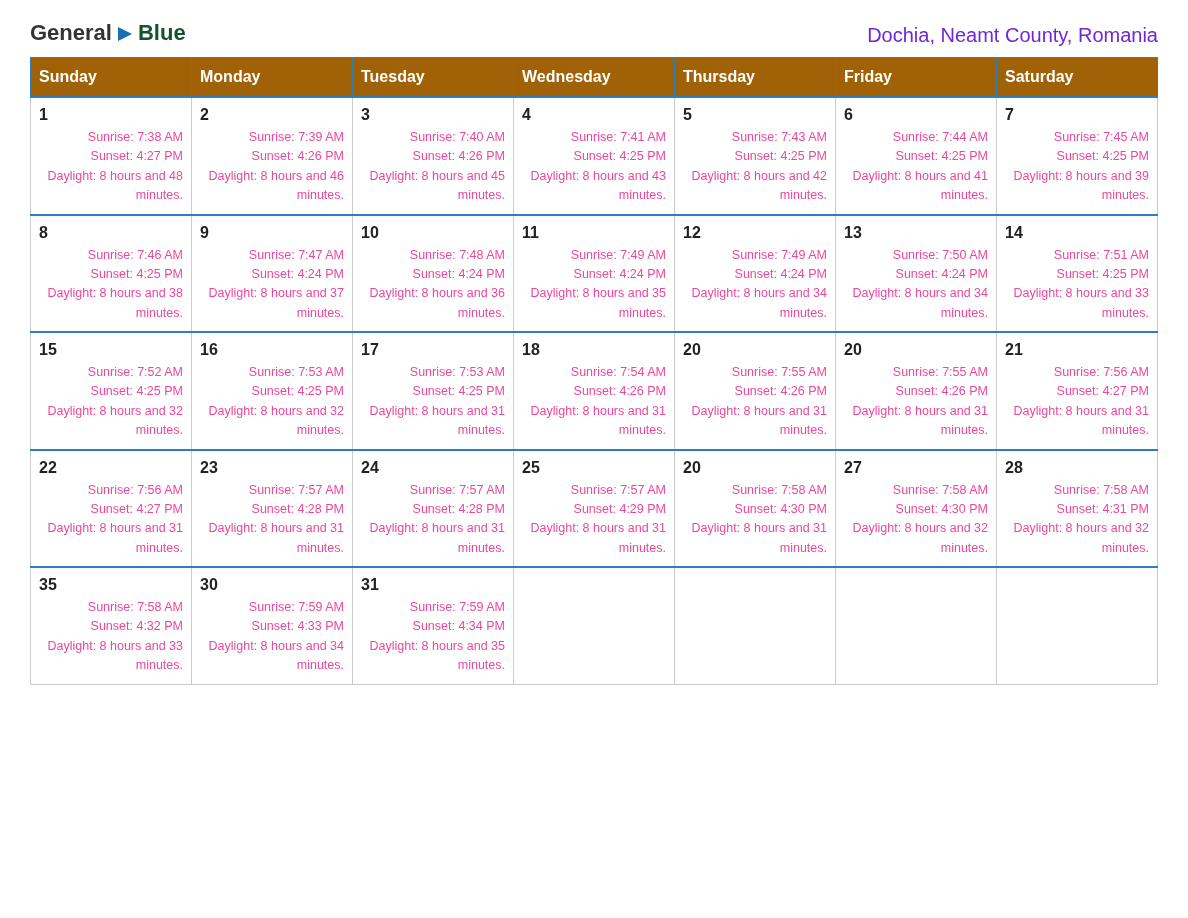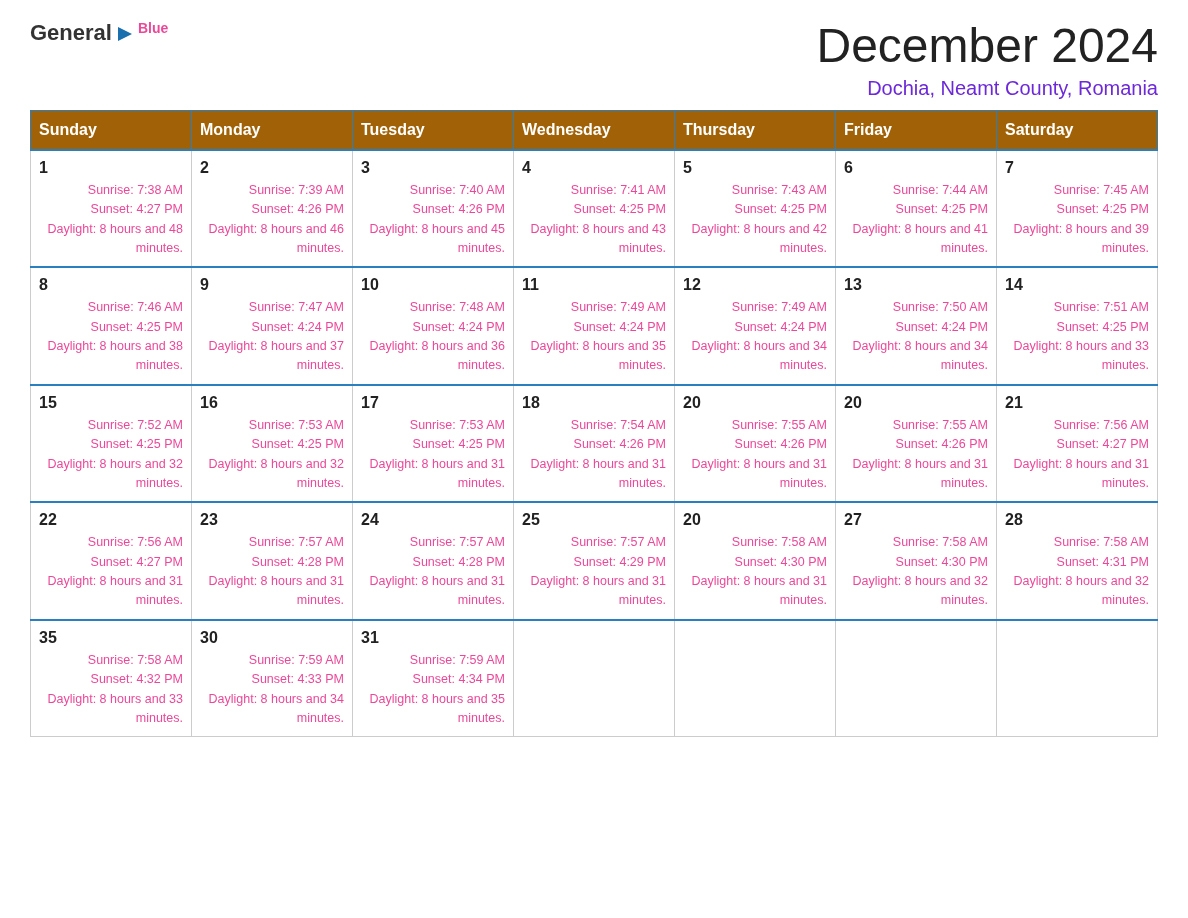--- a/index.html
+++ b/index.html
@@ -23,23 +23,23 @@
     }
     .logo-container {
       display: flex;
       flex-direction: row;
     }
     .logo-line1 {
       display: flex;
       align-items: center;
     }
     .logo-line2 {
-      font-size: 14px;
-      font-weight: bold;
-      color: #ec4899;
+      font-size: 22px;
+      font-weight: bold;
+      color: #14532d;
       padding-left: 2px;
     }
     .title-block {
       text-align: right;
     }
     .month-title {
       font-size: 48px;
       font-weight: normal;
       color: #222;
       line-height: 1.1;
@@ -96,21 +96,20 @@
   <div class="logo-container">
     <div class="logo-line1">
       <span class="logo-text-general">General</span>
       <svg width="22" height="22" viewBox="0 0 22 22" style="margin-left:2px;margin-top:2px;">
         <polygon points="4,4 18,11 4,18" fill="#1a6faf"></polygon>
       </svg>
     </div>
     <div class="logo-line2">Blue</div>
   </div>
   <div class="title-block">
-    <div class="month-title">December 2024</div>
     <div class="location-title">Dochia, Neamt County, Romania</div>
   </div>
 </div>
 
 <table class="calendar">
   <thead>
     <tr>
       <th>Sunday</th>
       <th>Monday</th>
       <th>Tuesday</th>

